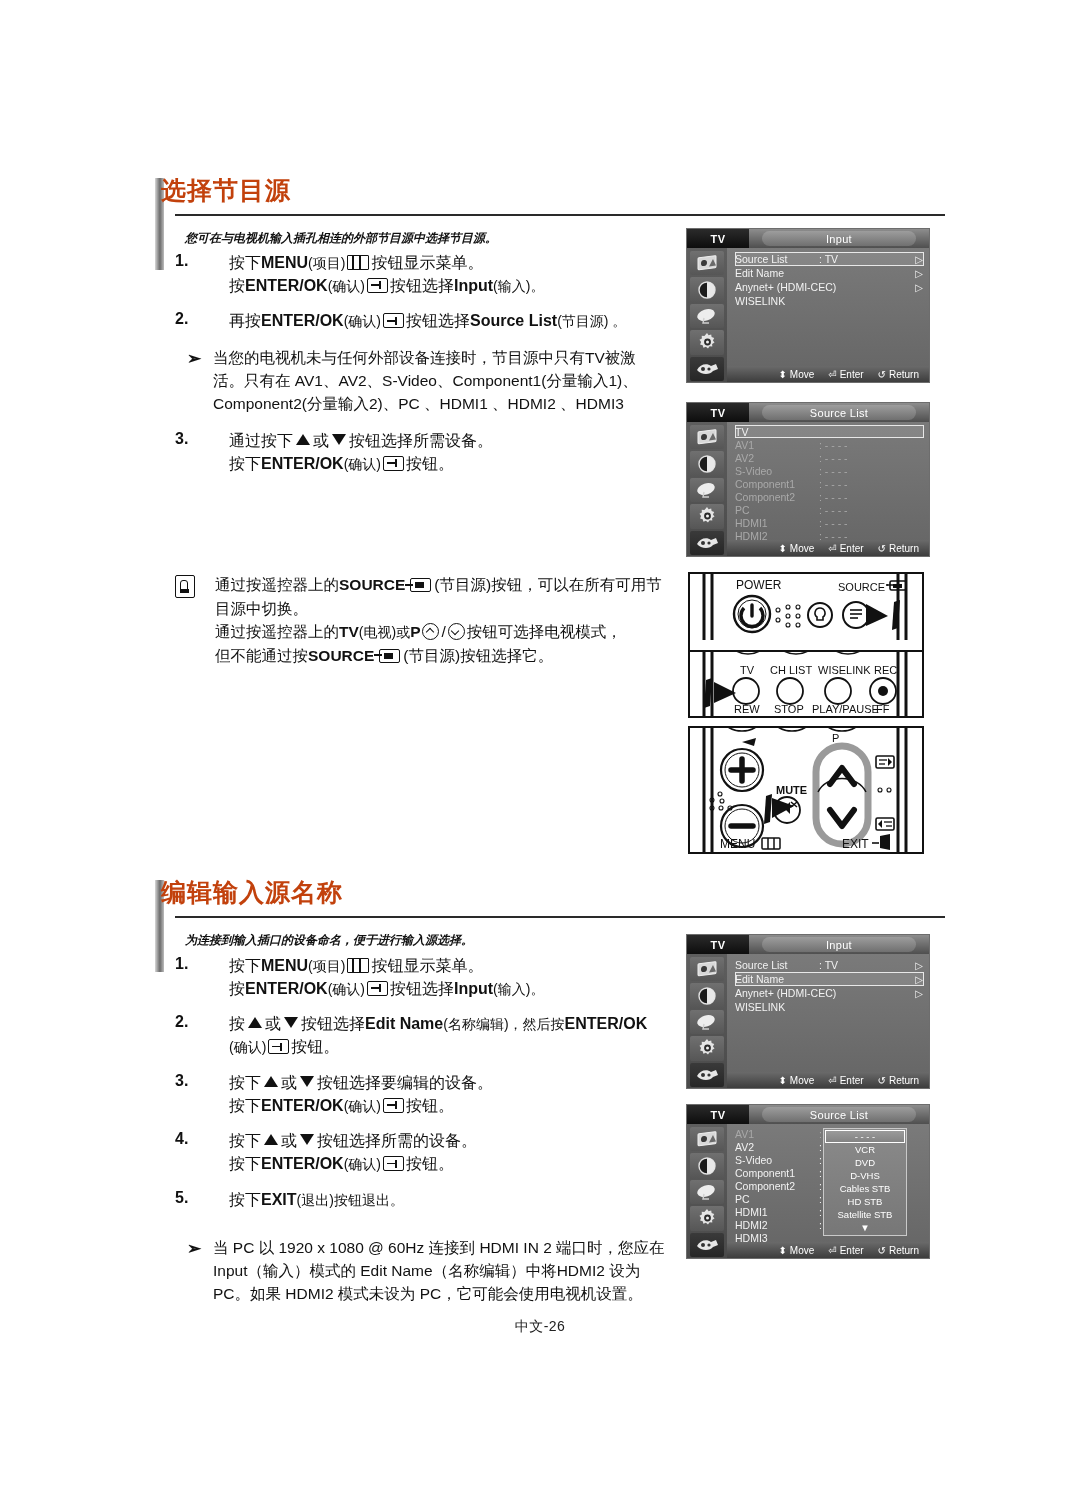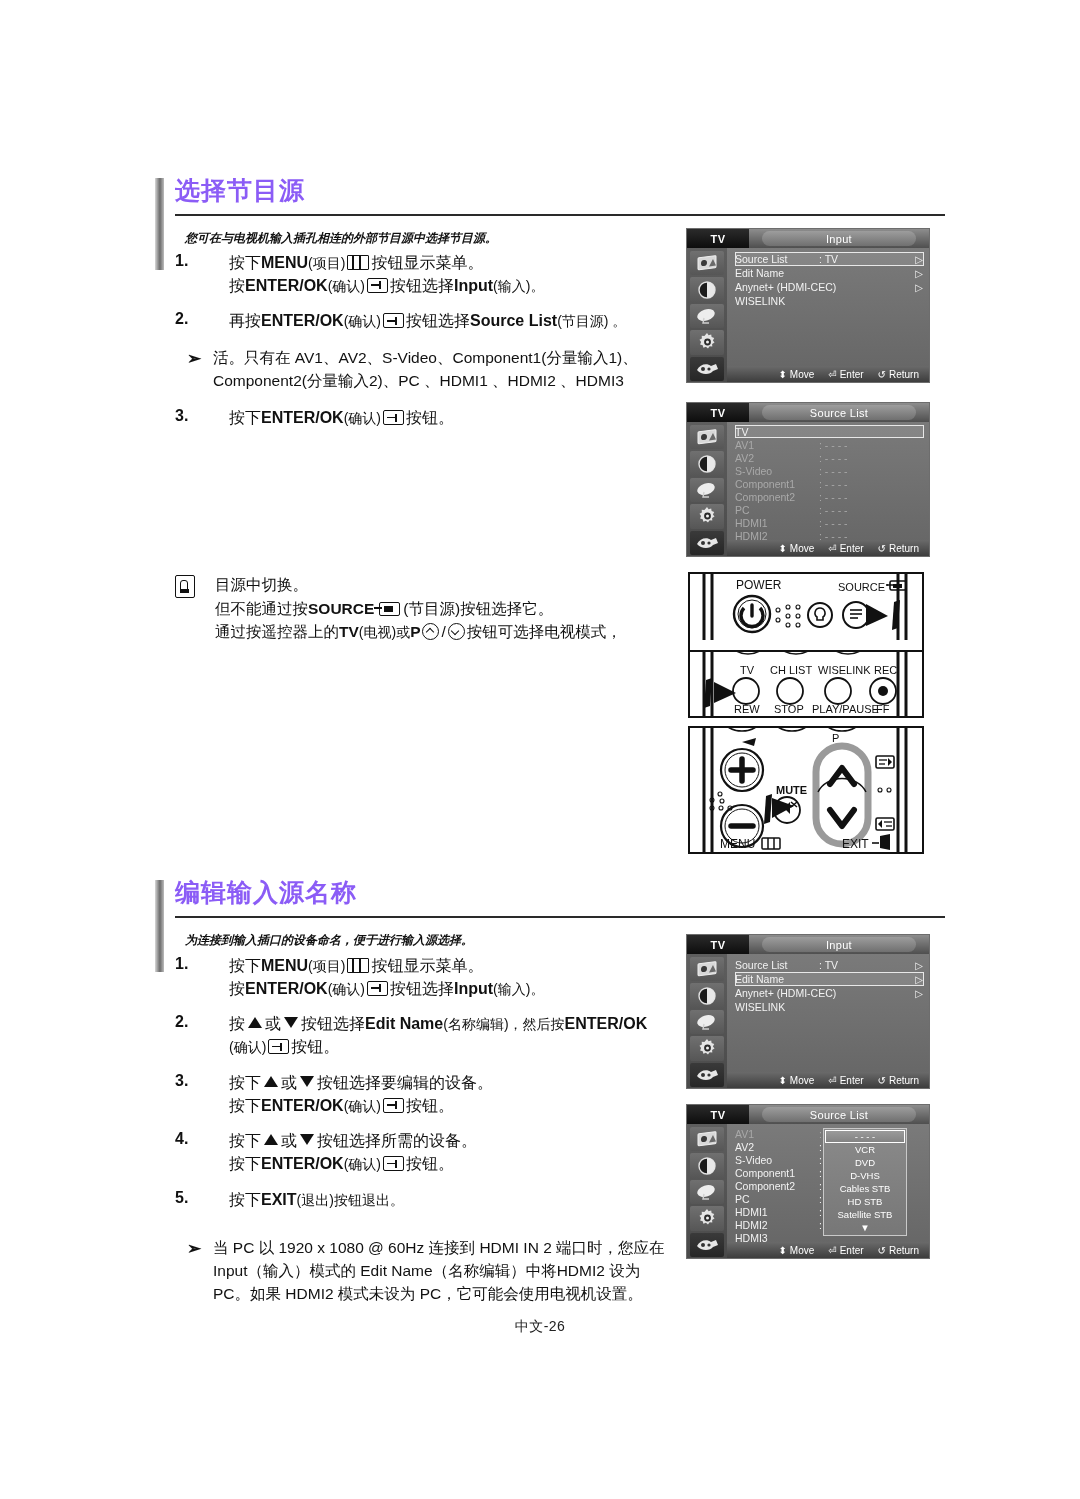--- a/index.html
+++ b/index.html
@@ -29,26 +29,26 @@
   .sec-bar {
     position: absolute;
     left: 0;
     top: 10px;
     width: 9px;
     height: 92px;
     background: linear-gradient(90deg,#d8d8d8 0%, #8f8f8f 35%, #6b6b6b 55%, #bdbdbd 100%);
   }
   .sec-title {
     position: absolute;
-    left: 20px;
+    left: 6px;
     top: 6px;
     font-size: 25px;
     font-weight: bold;
     letter-spacing: 1px;
-    color: #8b5cf6;
+    color: #c2410c;
     white-space: nowrap;
   }
   .sec-rule {
     position: absolute;
     left: 20px;
     top: 46px;
     width: 770px;
     height: 2px;
     background: #2a2a2a;
   }
@@ -418,44 +418,51 @@
       <div class="step-num">2.</div>
       <div class="step-body">
         <div>
           <span>再按</span><span class="b">ENTER/OK</span><span class="sm">(确认)</span><span class="glyph g-enter"></span><span>按钮选择</span><span class="b">Source List</span><span class="sm">(节目源) 。</span>
         </div>
       </div>
     </div>
 
     <div class="note" style="margin-top:14px;">
       <span class="note-arrow">➢</span>
+      <div>当您的电视机未与任何外部设备连接时，节目源中只有TV被激</div>
       <div>活。只有在 AV1、AV2、S-Video、Component1(分量输入1)、</div>
       <div>Component2(分量输入2)、PC 、HDMI1 、HDMI2 、HDMI3</div>
     </div>
 
     <div class="step" style="margin-top:14px;">
       <div class="step-num">3.</div>
       <div class="step-body">
         <div>
+          <span>通过按下</span><span class="tri-up"></span><span>或</span><span class="tri-dn"></span><span>按钮选择所需设备。</span>
+        </div>
+        <div>
           <span>按下</span><span class="b">ENTER/OK</span><span class="sm">(确认)</span><span class="glyph g-enter"></span><span>按钮。</span>
         </div>
       </div>
     </div>
 
   </div>
 
   <div class="hint" style="top:573px;">
     <span class="hint-icon"></span>
     <div class="hint-body">
+      <div>
+        <span>通过按遥控器上的</span><span class="b">SOURCE</span><span class="glyph g-source"></span><span>(节目源)按钮，可以在所有可用节</span>
+      </div>
       <div>目源中切换。</div>
       <div>
+        <span>通过按遥控器上的</span><span class="b">TV</span><span class="sm">(电视)或</span><span class="b">P</span><span class="g-circ up"></span><span>/</span><span class="g-circ dn"></span><span>按钮可选择电视模式，</span>
+      </div>
+      <div>
         <span>但不能通过按</span><span class="b">SOURCE</span><span class="glyph g-source"></span><span>(节目源)按钮选择它。</span>
-      </div>
-      <div>
-        <span>通过按遥控器上的</span><span class="b">TV</span><span class="sm">(电视)或</span><span class="b">P</span><span class="g-circ up"></span><span>/</span><span class="g-circ dn"></span><span>按钮可选择电视模式，</span>
       </div>
     </div>
   </div>
 
   <div class="osd" style="left:686px; top:228px; width:244px; height:155px;">
     <div class="osd-top">
       <div class="osd-tv">TV</div>
       <div class="osd-title-wrap">
         <div class="osd-title">Input</div>
       </div>

